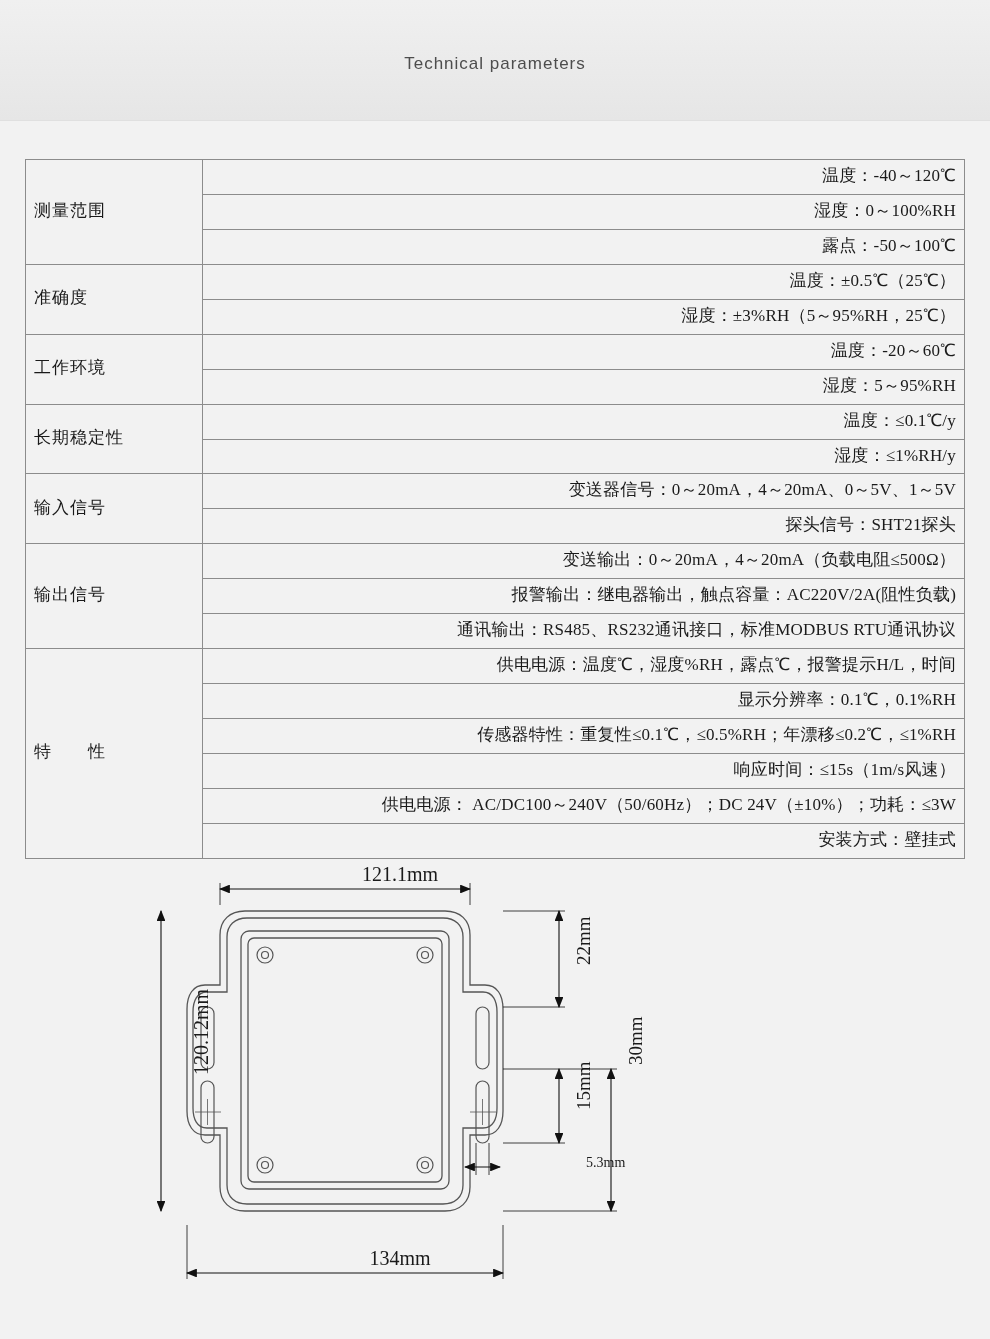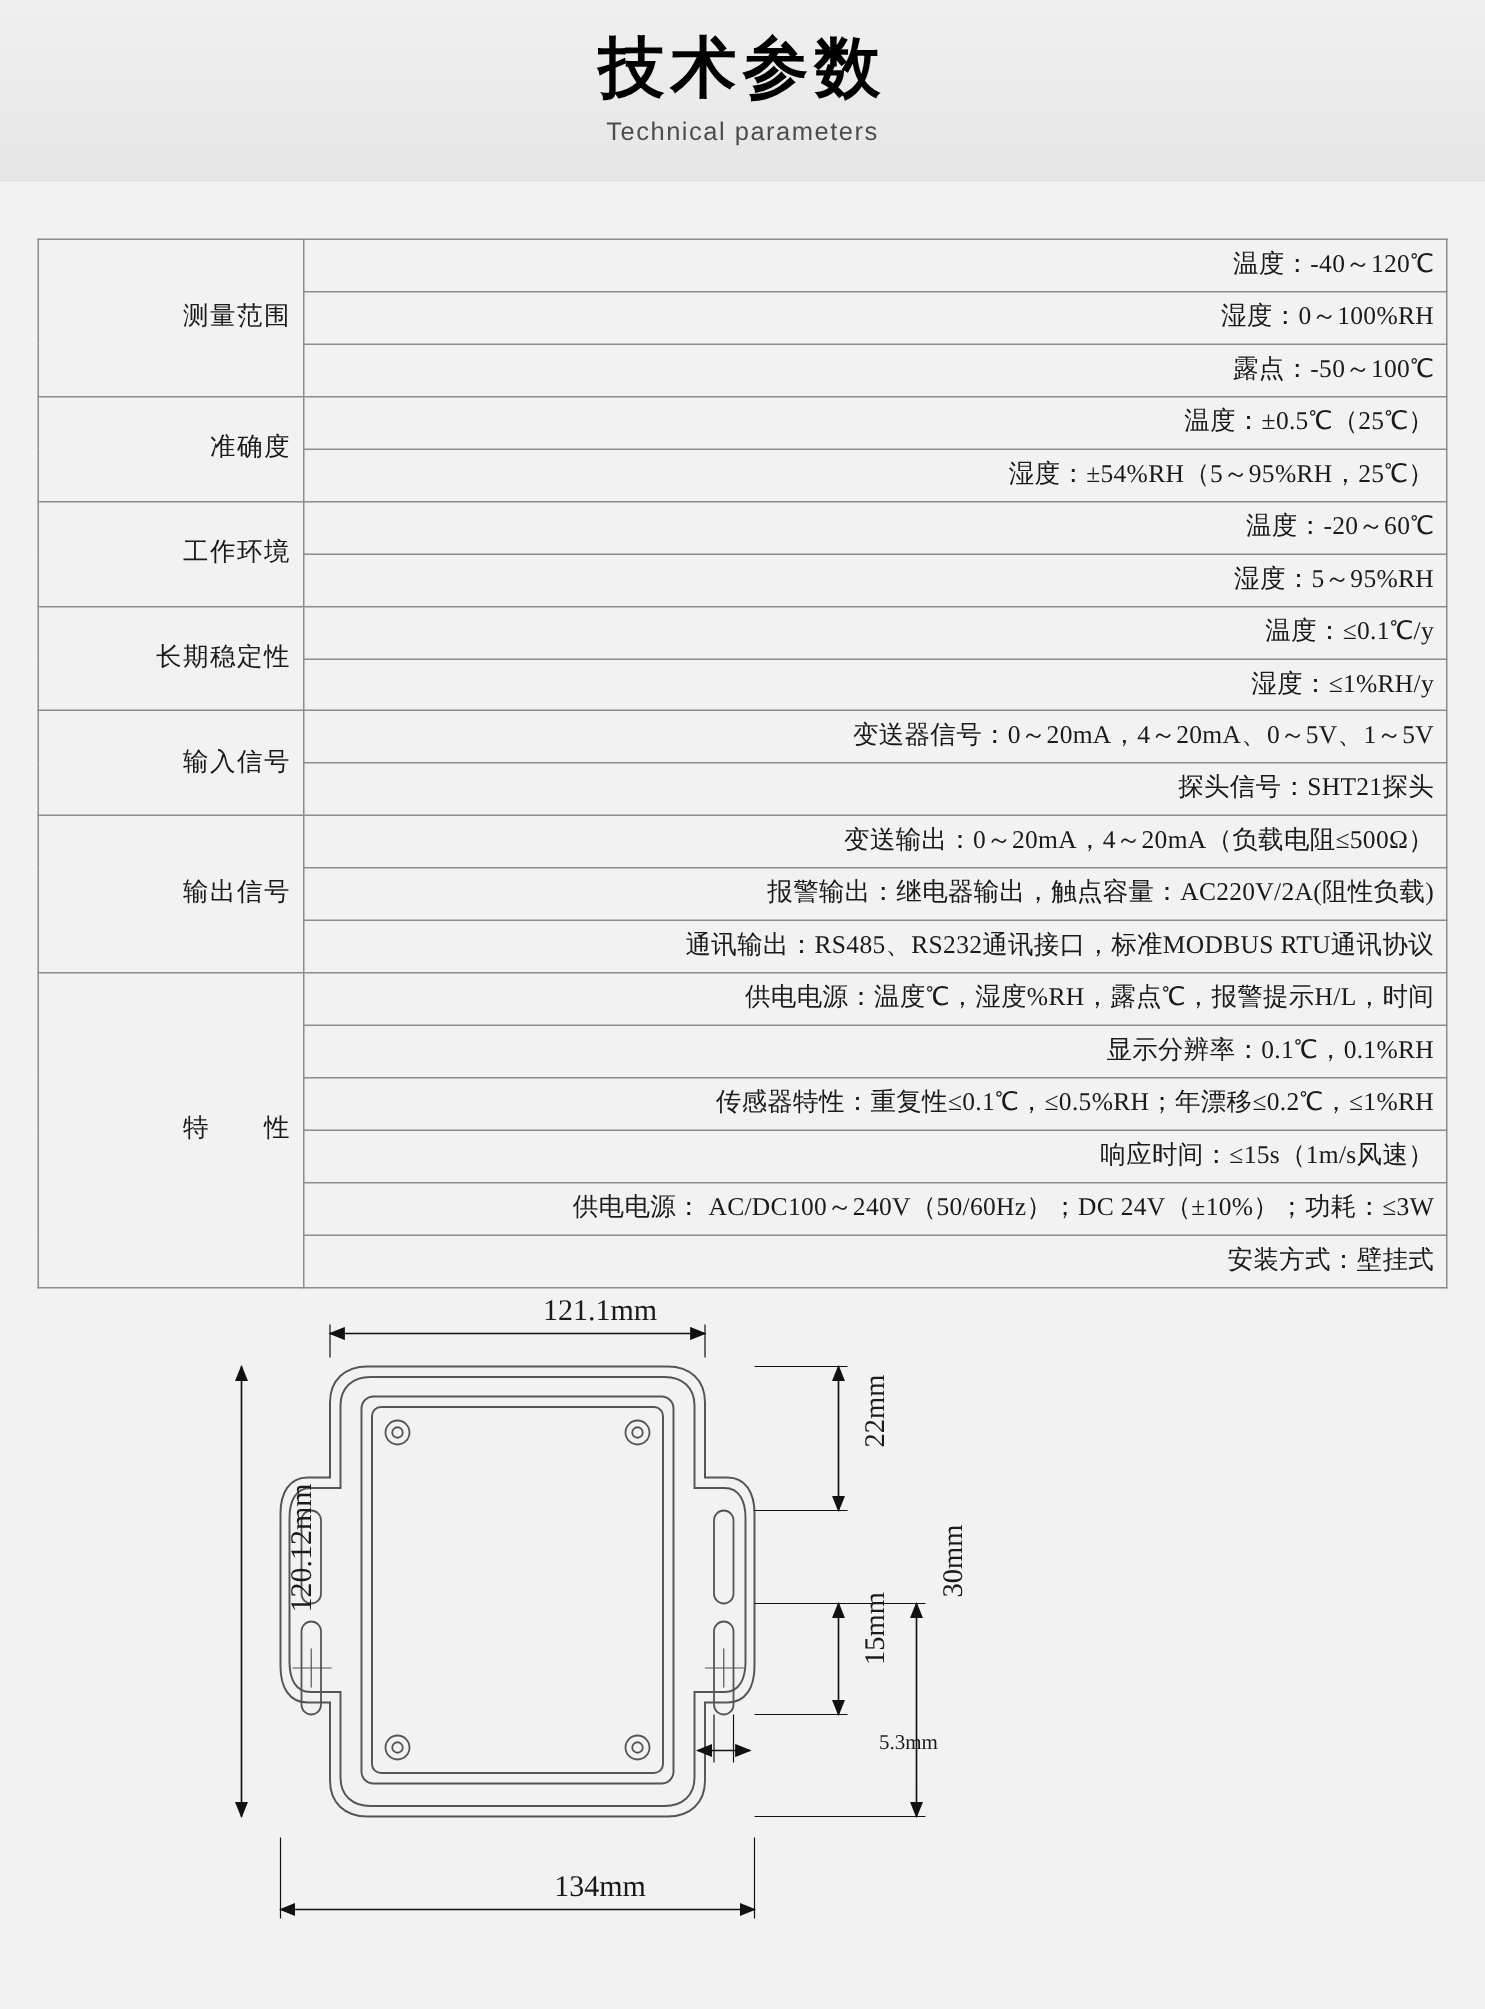--- a/index.html
+++ b/index.html
@@ -55,21 +55,21 @@
   table.spec td {
     border: 1px solid #8c8c8c;
     font-size: 17px;
     line-height: 1.35;
     padding: 5px 8px 6px 8px;
     height: 20px;
     vertical-align: middle;
   }
   td.label {
     width: 160px;
-    text-align: right;
+    text-align: left;
     letter-spacing: 1px;
     font-family: Liberation Serif, serif;
   }
   td.value {
     text-align: right;
     padding-left: 12px;
     letter-spacing: 0.2px;
   }
 
   
@@ -81,21 +81,20 @@
   }
   .drawing svg {
     display: block;
     margin: 0 auto;
   }
 </style>
 </head>
 <body>
 
 <div class="header">
-  <div class="header-title">技术参数</div>
   <div class="header-sub">Technical parameters</div>
 </div>
 
 <div class="table-wrap">
   <table class="spec">
     <tbody>
 
       <tr>
         <td class="label" rowspan="3">测量范围</td>
         <td class="value">温度：-40～120℃</td>
@@ -105,21 +104,21 @@
       </tr>
       <tr>
         <td class="value">露点：-50～100℃</td>
       </tr>
 
       <tr>
         <td class="label" rowspan="2">准确度</td>
         <td class="value">温度：±0.5℃（25℃）</td>
       </tr>
       <tr>
-        <td class="value">湿度：±54%RH（5～95%RH，25℃）</td>
+        <td class="value">湿度：±3%RH（5～95%RH，25℃）</td>
       </tr>
 
       <tr>
         <td class="label" rowspan="2">工作环境</td>
         <td class="value">温度：-20～60℃</td>
       </tr>
       <tr>
         <td class="value">湿度：5～95%RH</td>
       </tr>
 

